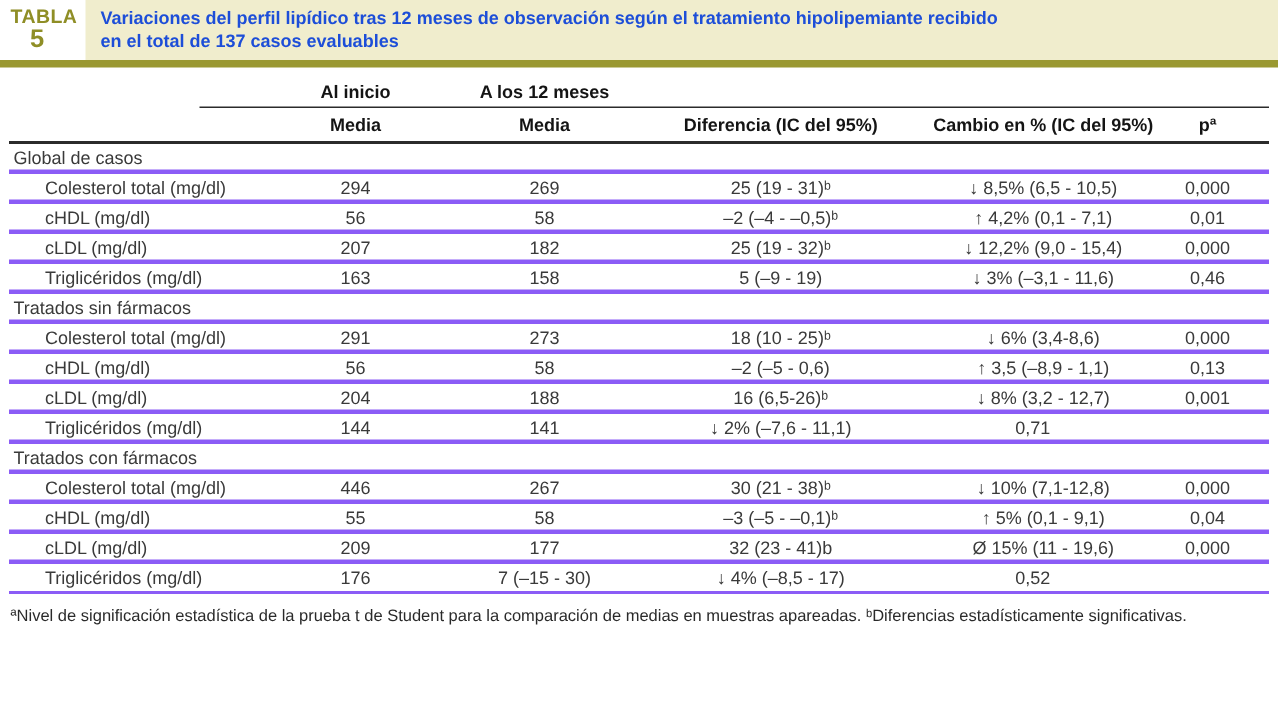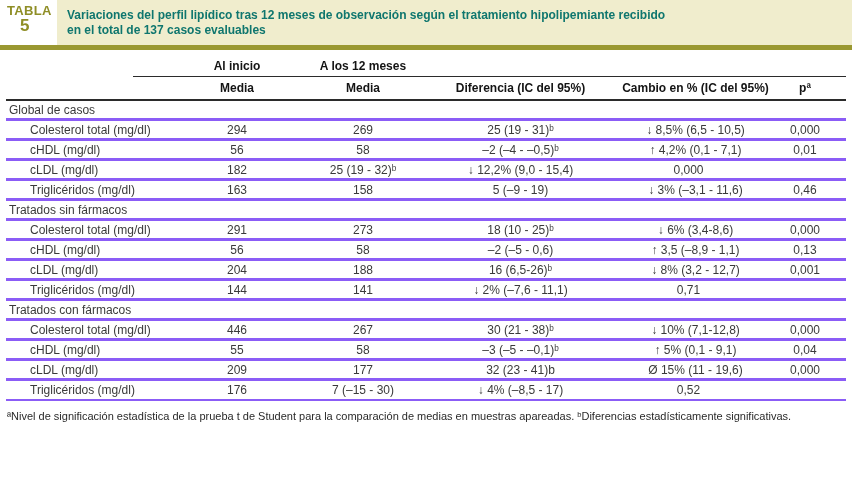--- a/index.html
+++ b/index.html
@@ -4,26 +4,26 @@
 <style>
   * { margin:0; padding:0; box-sizing:border-box; }
   html,body { width:852px; height:480px; }
   body {
     background:#ffffff;
     font-family:"Liberation Sans","DejaVu Sans",sans-serif;
     color:#3a3a3a;
     overflow:hidden;
   }
   
-  .masthead { display:flex; height:45px; }
+  .masthead { display:flex; height:40px; }
   .badge { width:57px; background:#ffffff; padding:4px 0 0 7px; }
   .badge-word { font-size:13px; font-weight:bold; color:#8f8e26; letter-spacing:.3px; line-height:13px; }
   .badge-num  { font-size:17px; font-weight:bold; color:#8f8e26; line-height:17px; margin-left:13px; }
   .band { flex:1; background:#f0edcd; display:flex; flex-direction:column; justify-content:center; padding-left:10px; }
-  .band-line { font-size:12px; font-weight:bold; color:#0f766e; line-height:15px; }
+  .band-line { font-size:12px; font-weight:bold; color:#1d4ed8; line-height:15px; }
   .rule { height:5px; background:#9a9831; }
 
   
   .tbl { margin:4px 6px 9px 6px; }
   .grid6 { display:grid; grid-template-columns:170px 122px 130px 185px 165px 68px; align-items:center; }
   .hrow1 { height:23px; position:relative; }
   .hrow1-line { position:absolute; left:127px; right:0; bottom:0; height:1px; background:#2b2b2b; }
   .hrow2 { height:24px; border-bottom:2px solid #2b2b2b; }
   .hcell { font-size:12px; font-weight:bold; color:#141414; text-align:center; }
   .row { height:20px; border-bottom:3px solid #8b5cf6; font-size:12px; }
@@ -87,20 +87,21 @@
   <div class="grid6 row">
     <div class="c c-label indent">cHDL (mg/dl)</div>
     <div class="c">56</div>
     <div class="c">58</div>
     <div class="c">–2 (–4 - –0,5)ᵇ</div>
     <div class="c">↑ 4,2% (0,1 - 7,1)</div>
     <div class="c c-p">0,01</div>
   </div>
   <div class="grid6 row">
     <div class="c c-label indent">cLDL (mg/dl)</div>
+    <div class="c">207</div>
     <div class="c">182</div>
     <div class="c">25 (19 - 32)ᵇ</div>
     <div class="c">↓ 12,2% (9,0 - 15,4)</div>
     <div class="c c-p">0,000</div>
   </div>
   <div class="grid6 row">
     <div class="c c-label indent">Triglicéridos (mg/dl)</div>
     <div class="c">163</div>
     <div class="c">158</div>
     <div class="c">5 (–9 - 19)</div>

